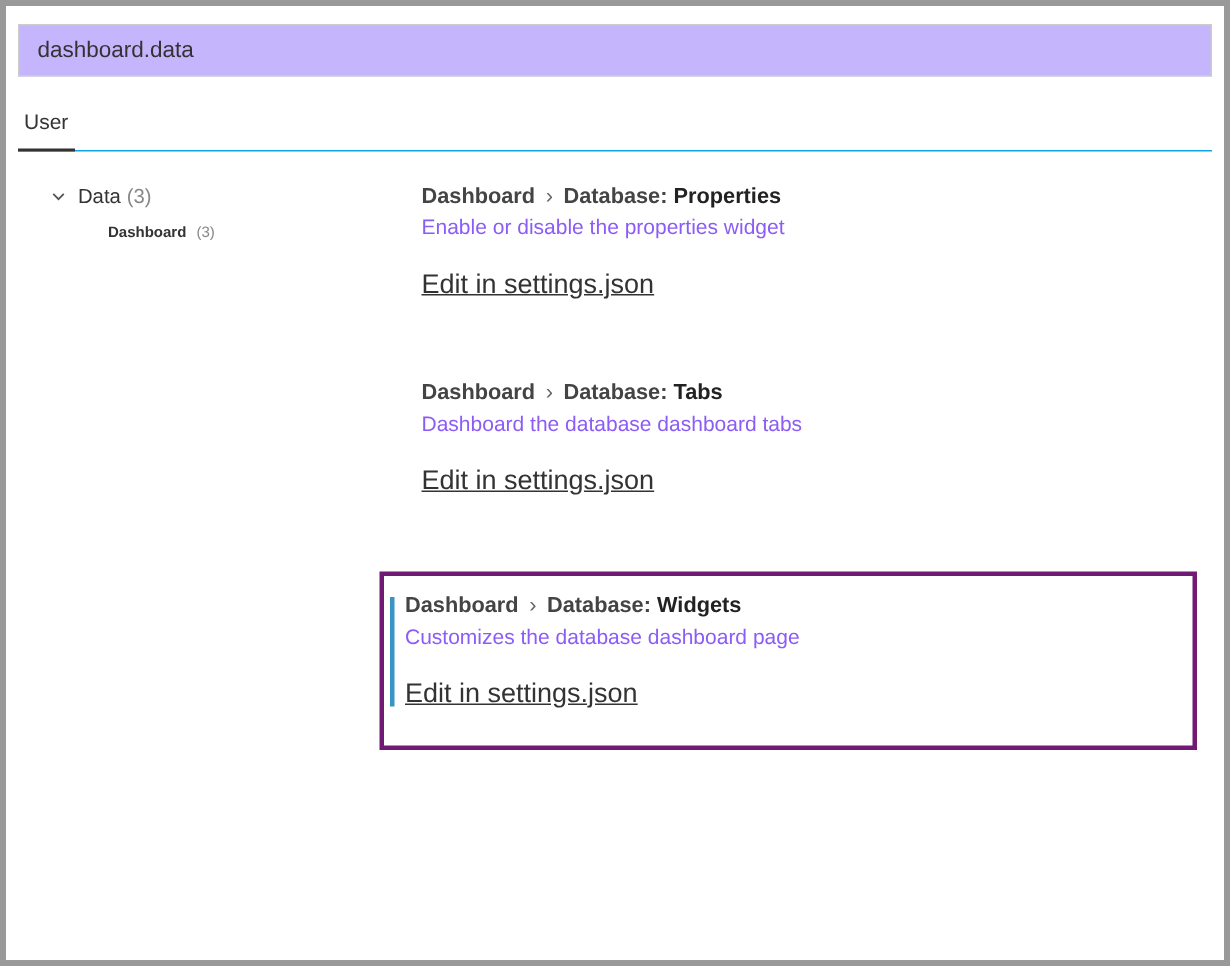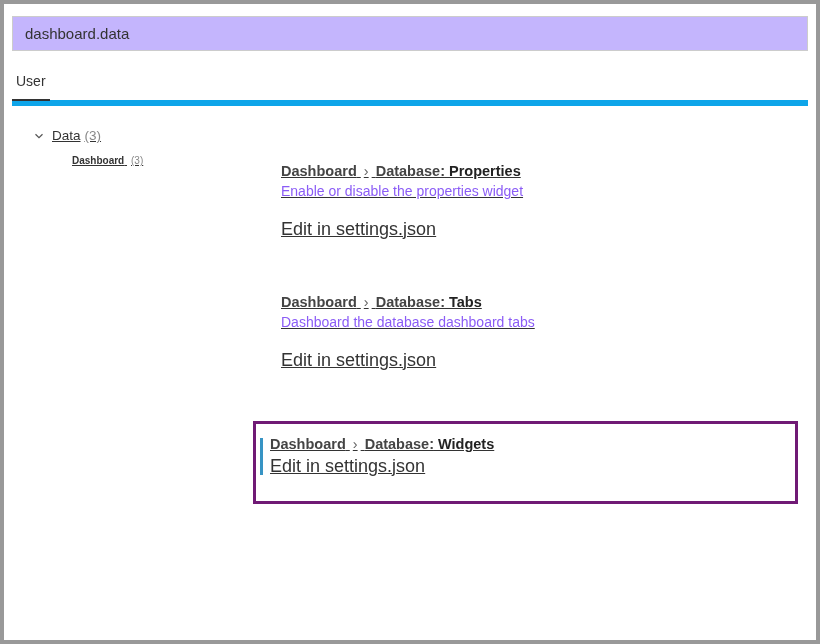--- a/index.html
+++ b/index.html
@@ -22,39 +22,38 @@
       padding: 8px 12px;
       font-size: 15px;
       border: 1px solid #ccc;
       background: #c4b5fd;
       color: #333;
       font-family: inherit;
     }
     .tabs-row {
       display: flex;
       margin-top: 14px;
-      border-bottom: 6px solid #0ea5e9;
+      border-bottom: 1px solid #0ea5e9;
       text-align: center;
     }
     .tab {
       padding: 8px 4px 10px 4px;
       margin-right: 24px;
       font-size: 14px;
       color: #333;
       cursor: pointer;
       position: relative;
     }
     .tab.active {
       border-bottom: 2px solid #333;
       margin-bottom: -1px;
     }
     .main {
       display: flex;
       margin-top: 18px;
-      text-decoration: underline;
     }
     .sidebar {
       width: 255px;
       padding-left: 20px;
       flex-shrink: 0;
     }
     .tree-parent {
       display: flex;
       align-items: center;
       padding: 4px 0;
@@ -75,21 +74,20 @@
       cursor: pointer;
     }
     .count {
       color: #888;
       margin-left: 4px;
       font-weight: 400;
     }
     .settings-list {
       flex: 1;
       padding-right: 10px;
-      margin-top: 35px;
     }
     .setting-item {
       padding: 4px 0 50px 14px;
       position: relative;
     }
     .setting-item.highlighted {
       border: 3px solid #701a75;
       padding: 12px 0 24px 14px;
       margin-left: -14px;
     }
@@ -184,20 +182,21 @@
     </div>
 
     <div class="setting-item highlighted">
       <div class="indicator"></div>
       <div class="setting-title">
         <span class="crumb">Dashboard</span>
         <span class="sep">›</span>
         <span class="crumb">Database:</span>
         <span class="name">Widgets</span>
       </div>
+      <div class="setting-desc">Customizes the database dashboard page</div>
       <a class="edit-link">Edit in settings.json</a>
     </div>
 
   </div>
 </div>
 
 
 
 
 </body></html>

